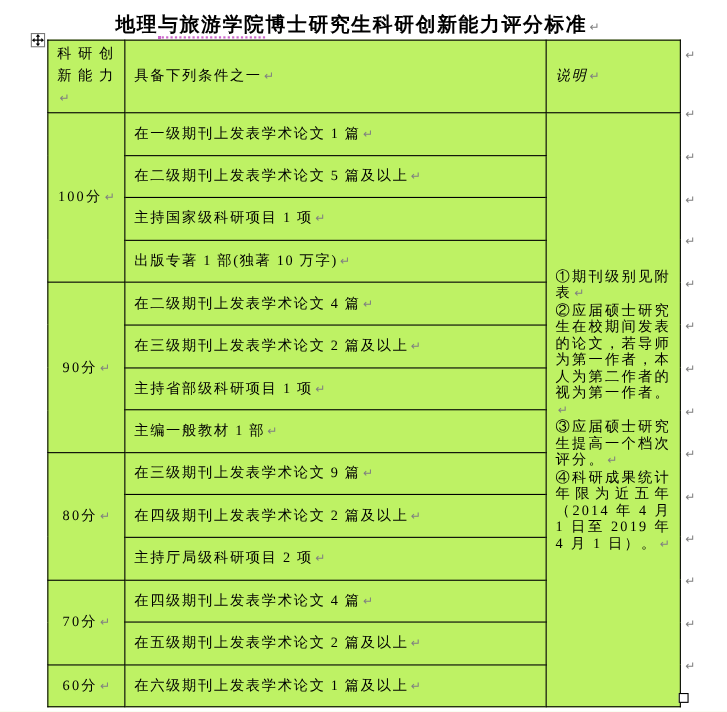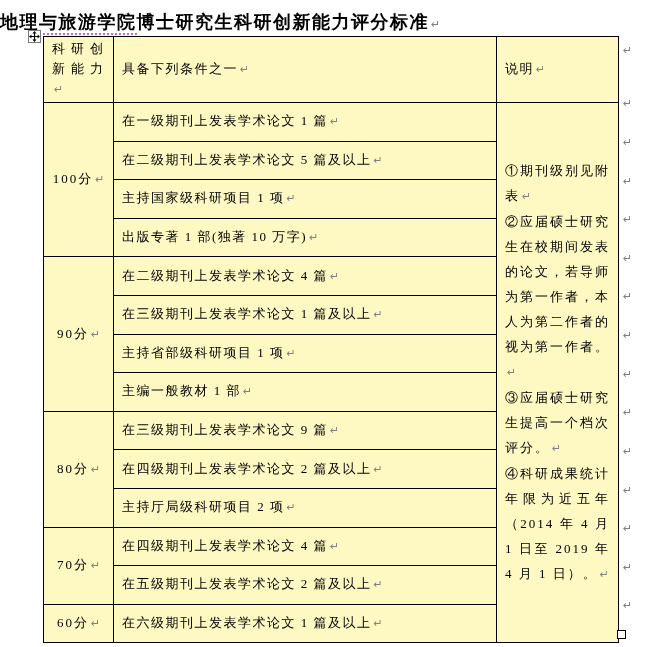--- a/index.html
+++ b/index.html
@@ -6,66 +6,66 @@
   body {
     width:661px; height:647px; background:#ffffff; overflow:hidden;
     font-family:"Liberation Serif","DejaVu Serif",serif;
     color:var(--text,#000000); position:relative;
   }
   .page { position:absolute; inset:0; background:#ffffff; }
 
   
   .doc-title {
     position:absolute; top:10px; left:0; width:650px;
-    font-size:18px; font-weight:bold;
+    text-align:center; font-size:18px; font-weight:bold;
     letter-spacing:1.5px; white-space:nowrap;
   }
   .underline-grammar {
     border-bottom:2px dotted var(--grammar-underline,#cc66cc);
     padding-bottom:1px;
   }
 
   
   .mark {
     color:var(--formatting-mark,#808080);
     font-family:"DejaVu Sans",sans-serif;
     font-size:11px; font-weight:normal; letter-spacing:0;
     padding-left:2px; vertical-align:baseline;
   }
   .row-end-mark { position:absolute; left:621px; line-height:12px; }
 
   
   table.score-table {
     position:absolute; left:43px; top:36px;
     width:575px; table-layout:fixed; border-collapse:collapse;
-    background:#fef9c3;
+    background:#bef264;
   }
   .score-table td {
     border:1px solid var(--table-border,#000000);
     font-size:13px; line-height:20px; padding:2px 8px;
     vertical-align:middle; overflow:hidden;
   }
   .h-header { height:50px; }
   .h-sub    { height:38.6px; }
   col.c-score { width:70px; }
   col.c-cond  { width:383px; }
   col.c-notes { width:122px; }
 
   .cell-capability {
     text-align:justify; text-justify:inter-character;
     letter-spacing:2px; padding:2px 7px;
   }
   .cell-cond-header { letter-spacing:1.5px; padding-left:11px; }
-  .cell-notes-header { letter-spacing:1.5px; padding-left:9px; }
+  .cell-notes-header { letter-spacing:1.5px; padding-left:9px;font-style:italic; }
   .cell-score { text-align:center; letter-spacing:2px; padding:2px 3px; }
   .cell-item  { letter-spacing:1.5px; padding-left:11px; white-space:nowrap; }
 
   .cell-notes { vertical-align:middle; padding:6px 8px; }
   .cell-notes p {
-    margin:0; font-size:13px; line-height:25px;
+    margin:0; font-size:13px; line-height:15px;
     letter-spacing:2px; text-align:justify; text-justify:inter-character;
   }
 
   
   .move-handle {
     position:absolute; left:28px; top:30px; width:13px; height:13px;
     box-sizing:border-box; border:1px solid #7a7a7a; background:#ffffff;
     display:flex; align-items:center; justify-content:center;
   }
   .resize-handle {
@@ -125,21 +125,21 @@
       </tr>
       <tr class="h-sub">
         <td class="cell-item"><span>出版专著 1 部(独著 10 万字)</span><span class="mark">↵</span></td>
       </tr>
 
       <tr class="h-sub">
         <td class="cell-score" rowspan="4"><span>90分</span><span class="mark">↵</span></td>
         <td class="cell-item"><span>在二级期刊上发表学术论文 4 篇</span><span class="mark">↵</span></td>
       </tr>
       <tr class="h-sub">
-        <td class="cell-item"><span>在三级期刊上发表学术论文 1 篇及以上</span><span class="mark">↵</span></td>
+        <td class="cell-item"><span>在三级期刊上发表学术论文 2 篇及以上</span><span class="mark">↵</span></td>
       </tr>
       <tr class="h-sub">
         <td class="cell-item"><span>主持省部级科研项目 1 项</span><span class="mark">↵</span></td>
       </tr>
       <tr class="h-sub">
         <td class="cell-item"><span>主编一般教材 1 部</span><span class="mark">↵</span></td>
       </tr>
 
       <tr class="h-sub">
         <td class="cell-score" rowspan="3"><span>80分</span><span class="mark">↵</span></td>

